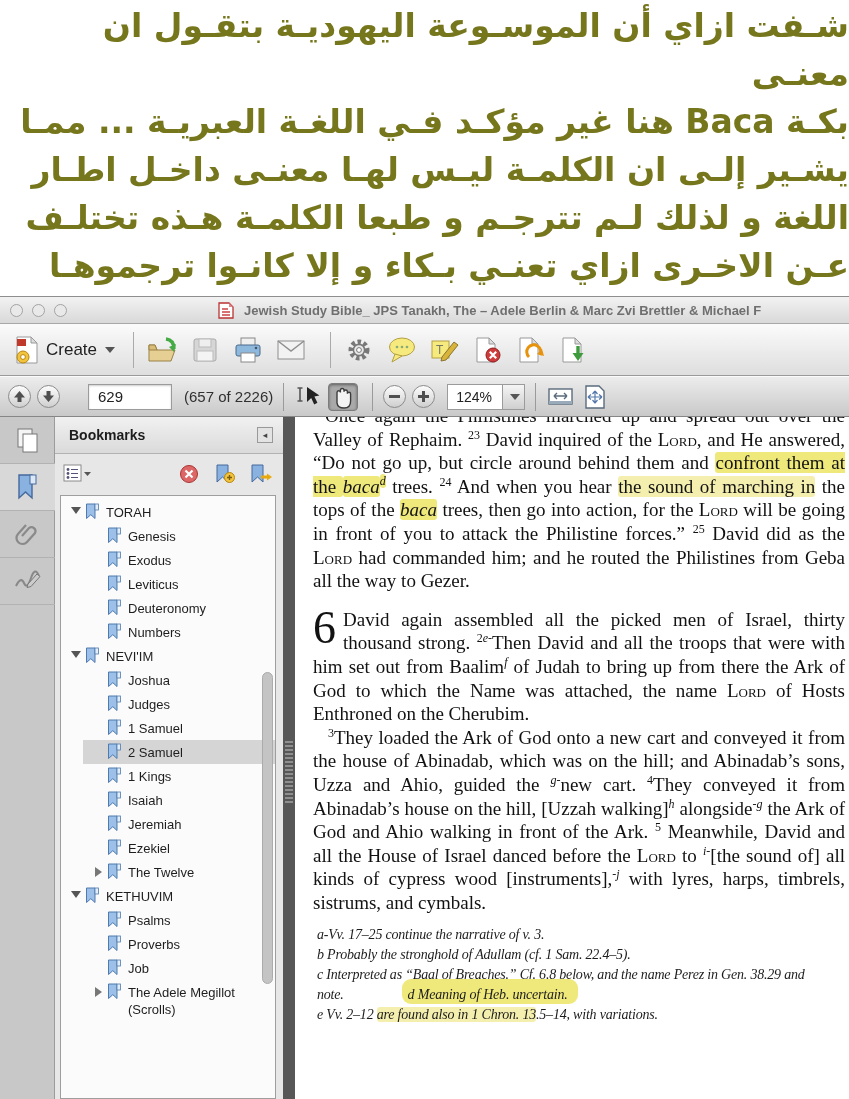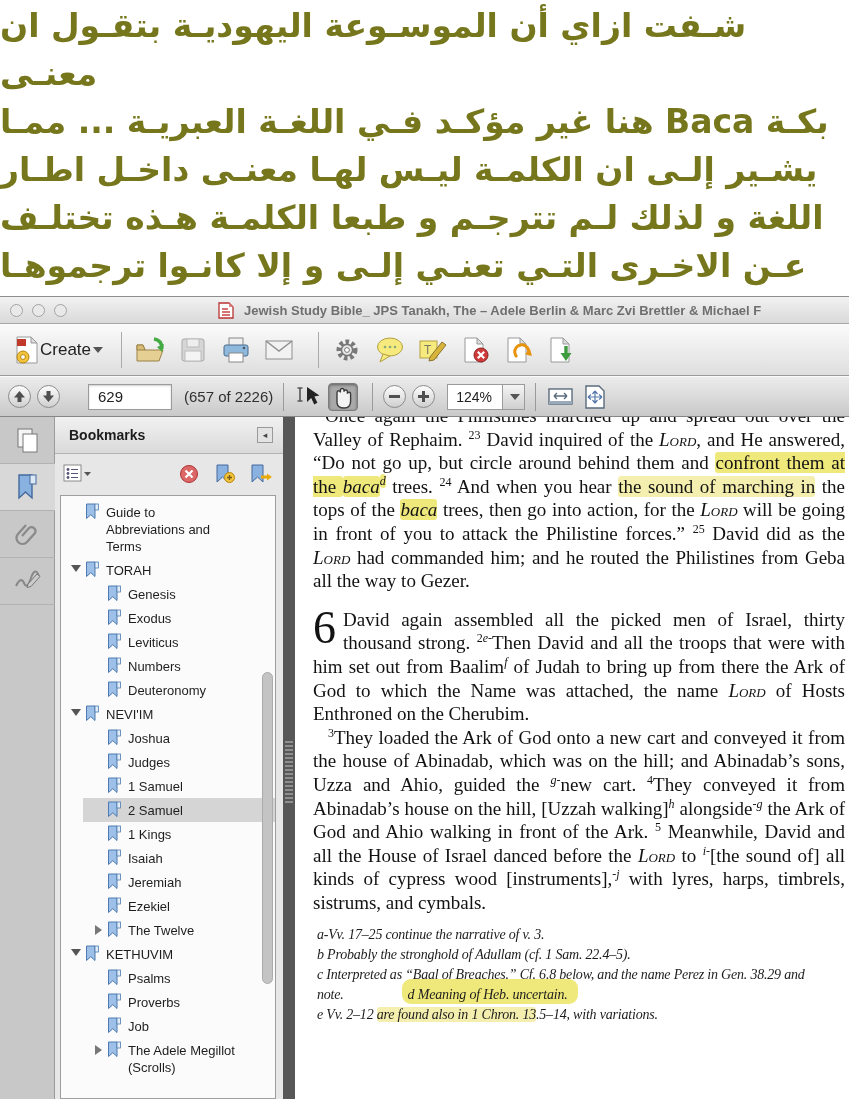--- a/index.html
+++ b/index.html
@@ -1,33 +1,33 @@
 <!DOCTYPE html>
 <html><head>
 <meta charset="utf-8">
 <style>
   html,body{margin:0;padding:0;background:#fff;}
   .shot{position:relative;width:849px;height:1099px;overflow:hidden;background:#fff;font-family:"Liberation Sans",sans-serif;}
 
   
-  .caption{position:absolute;top:0;left:0;width:849px;height:296px;direction:rtl;text-align:left;
+  .caption{position:absolute;top:0;left:0;width:849px;height:296px;direction:rtl;text-align:right;
     font-family:"DejaVu Sans",sans-serif;font-weight:700;font-size:33px;line-height:48px;padding-top:2px;box-sizing:border-box;}
 
   
   .window{position:absolute;top:296px;left:0;width:849px;height:803px;}
   .titlebar{position:absolute;top:0;left:0;right:0;height:28px;background:linear-gradient(#f2f2f2,#d9d9d9);
     border-top:1px solid #8e8e8e;border-bottom:1px solid #a8a8a8;box-sizing:border-box;}
   .tl-btn{position:absolute;top:7px;width:13px;height:13px;border-radius:50%;border:1px solid #a3a3a3;background:#e9e9e9;box-sizing:border-box;}
   .title-wrap{position:absolute;left:218px;top:0;height:27px;display:flex;align-items:center;gap:10px;white-space:nowrap;}
   .title-txt{font-size:13px;color:#6f6f6f;font-weight:700;}
 
   .toolbar{position:absolute;top:28px;left:0;right:0;height:52px;background:linear-gradient(#fbfbfb,#dedede);
     border-bottom:1px solid #9a9a9a;display:flex;align-items:center;padding-left:8px;box-sizing:border-box;}
   .tb-sep{width:1px;height:36px;background:#aaa;margin:0 12px;}
-  .create-btn{display:flex;align-items:center;gap:0;padding:2px 6px;border-radius:4px;}
+  .create-btn{display:flex;align-items:center;gap:6px;padding:2px 6px;border-radius:4px;}
   .create-label{font-size:17px;color:#222;}
   .caret{width:0;height:0;border-left:5px solid transparent;border-right:5px solid transparent;border-top:6px solid #555;margin-left:2px;}
   .tb-icon{width:32px;height:32px;margin-right:11px;display:flex;align-items:center;justify-content:center;}
 
   .navbar{position:absolute;top:81px;left:0;right:0;height:40px;background:linear-gradient(#ececec,#c9c9c9);
     border-bottom:1px solid #868686;display:flex;align-items:center;padding-left:8px;box-sizing:border-box;box-shadow:0 1px 2px rgba(0,0,0,.25);}
   .nb-sep{width:1px;height:28px;background:#9a9a9a;margin:0 10px;}
   .circ-btn{width:23px;height:23px;border-radius:50%;border:1px solid #8b8b8b;background:linear-gradient(#fdfdfd,#cfcfcf);
     display:flex;align-items:center;justify-content:center;margin-right:6px;box-sizing:border-box;}
   .page-input{width:84px;height:26px;border:1px solid #9b9b9b;background:#fff;font-size:15px;color:#222;
@@ -74,21 +74,21 @@
 
   .content{position:absolute;top:0;bottom:0;left:295px;right:0;background:#fff;overflow:hidden;}
 
   .page-text{margin:-13px 4px 0 18px;width:532px;font-family:"Liberation Serif",serif;font-size:19px;
     line-height:23.6px;color:#121212;text-align:justify;}
   .page-text p{margin:0;}
   .p-space{margin-top:15px !important;}
   .p-indent{text-indent:15px;}
   .sup{font-size:12px;vertical-align:super;line-height:0;}
   .it{font-style:italic;}
-  .sc{font-variant:small-caps;font-style:italic;}
+  .sc{font-variant:small-caps;}
   .hl{background:#efe87b;border-radius:3px;}
   .hl2{background:#f4efae;border-radius:3px;}
   .dropcap{float:left;font-size:46px;line-height:40px;padding-right:7px;font-family:"Liberation Serif",serif;}
 
   .footnotes{margin:11px 4px 0 22px;font-family:"Liberation Serif",serif;font-style:italic;font-size:14px;
     line-height:20px;color:#1c1c1c;letter-spacing:-0.2px;}
   .fline{white-space:nowrap;}
   .gap{margin-left:58px;}
   .fline .hl{padding:8px 10px 2px 6px;border-radius:9px;}
 
@@ -97,21 +97,21 @@
 </head>
 <body>
 
 <div class="shot">
 
   <div class="caption" id="caption" style="color: rgb(118, 118, 28);">
       <div>شـفت ازاي أن الموسـوعة اليهوديـة بتقـول ان معنـى</div>
       <div>بكـة Baca هنا غير مؤكـد فـي اللغـة العبريـة  ... ممـا</div>
       <div>يشـير إلـى ان الكلمـة ليـس لهـا معنـى داخـل اطـار</div>
       <div>اللغة و لذلك لـم تترجـم و طبعا الكلمـة هـذه تختلـف</div>
-      <div>عـن الاخـرى التـي تعنـي إلـى و إلا كانـوا ترجموهـا</div>
+      <div>عـن الاخـرى ازاي تعنـي بـكاء و إلا كانـوا ترجموهـا</div>
       <div>بكاء زي السبعينية</div>
     </div>
 
   <div class="window">
 
     <div class="titlebar">
       <span class="tl-btn" style="left:10px"></span>
       <span class="tl-btn" style="left:32px"></span>
       <span class="tl-btn" style="left:54px"></span>
       <span class="title-wrap">
@@ -399,30 +399,20 @@
                 <svg width="24" height="20">
                   <path d="M3 1h11v17l-5.5-5L3 18z" fill="#8ab2e0" stroke="#44699c"></path>
                   <path d="M12 13h7" stroke="#e8a90c" stroke-width="3"></path>
                   <path d="M18 9.5l5 3.5-5 3.5z" fill="#e8a90c"></path>
                 </svg>
               </span>
             </span>
           </div>
         <div class="tree" id="tree">
           <div class="tree-scroll"></div>
-        <div class="trow">
-              <span class="arr-slot"></span>
-              <span class="">
-                <svg width="15" height="17">
-                  <path d="M1.5 1h8.5v14.5l-4.2-3.8-4.3 3.8z" fill="#9cc0e8" stroke="#4f7ab0"></path>
-                  <rect x="10" y="1" width="3.5" height="6" fill="#e4eef8" stroke="#4f7ab0" stroke-width="0.8"></rect>
-                </svg>
-              </span>
-              <span class="tlabel wrap">Guide to Abbreviations and Terms</span>
-            </div>
             <div class="trow">
               <span class="arr-slot">
                 <span class="tri-d"></span>
               </span>
               <span class="">
                 <svg width="15" height="17">
                   <path d="M1.5 1h8.5v14.5l-4.2-3.8-4.3 3.8z" fill="#9cc0e8" stroke="#4f7ab0"></path>
                   <rect x="10" y="1" width="3.5" height="6" fill="#e4eef8" stroke="#4f7ab0" stroke-width="0.8"></rect>
                 </svg>
               </span>
@@ -459,31 +449,31 @@
               <span class="tlabel">Leviticus</span>
             </div>
             <div class="trow lvl1">
               <span class="arr-slot"></span>
               <span class="">
                 <svg width="15" height="17">
                   <path d="M1.5 1h8.5v14.5l-4.2-3.8-4.3 3.8z" fill="#9cc0e8" stroke="#4f7ab0"></path>
                   <rect x="10" y="1" width="3.5" height="6" fill="#e4eef8" stroke="#4f7ab0" stroke-width="0.8"></rect>
                 </svg>
               </span>
+              <span class="tlabel">Deuteronomy</span>
+            </div>
+            <div class="trow lvl1">
+              <span class="arr-slot"></span>
+              <span class="">
+                <svg width="15" height="17">
+                  <path d="M1.5 1h8.5v14.5l-4.2-3.8-4.3 3.8z" fill="#9cc0e8" stroke="#4f7ab0"></path>
+                  <rect x="10" y="1" width="3.5" height="6" fill="#e4eef8" stroke="#4f7ab0" stroke-width="0.8"></rect>
+                </svg>
+              </span>
               <span class="tlabel">Numbers</span>
-            </div>
-            <div class="trow lvl1">
-              <span class="arr-slot"></span>
-              <span class="">
-                <svg width="15" height="17">
-                  <path d="M1.5 1h8.5v14.5l-4.2-3.8-4.3 3.8z" fill="#9cc0e8" stroke="#4f7ab0"></path>
-                  <rect x="10" y="1" width="3.5" height="6" fill="#e4eef8" stroke="#4f7ab0" stroke-width="0.8"></rect>
-                </svg>
-              </span>
-              <span class="tlabel">Deuteronomy</span>
             </div>
             <div class="trow">
               <span class="arr-slot">
                 <span class="tri-d"></span>
               </span>
               <span class="">
                 <svg width="15" height="17">
                   <path d="M1.5 1h8.5v14.5l-4.2-3.8-4.3 3.8z" fill="#9cc0e8" stroke="#4f7ab0"></path>
                   <rect x="10" y="1" width="3.5" height="6" fill="#e4eef8" stroke="#4f7ab0" stroke-width="0.8"></rect>
                 </svg>

